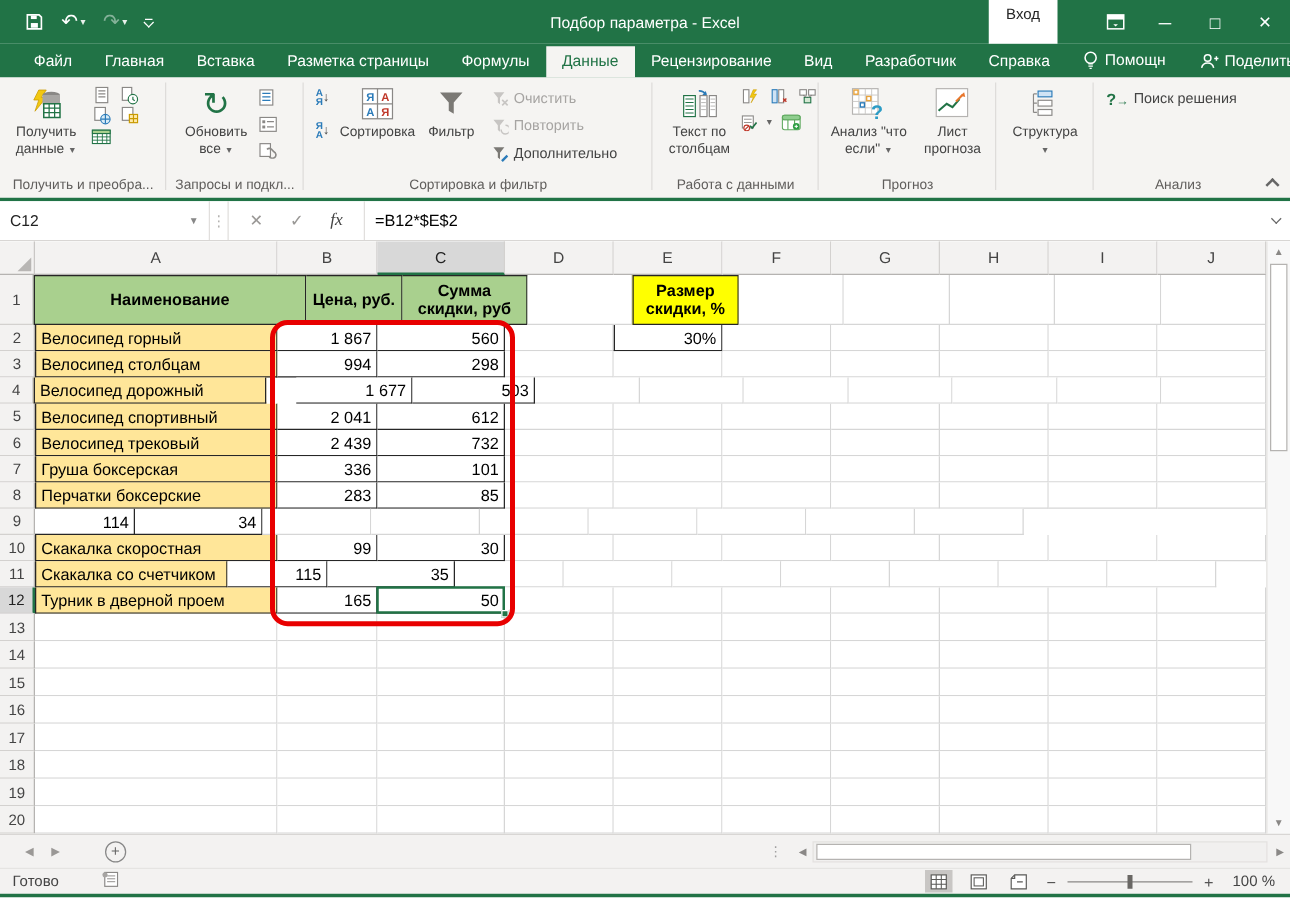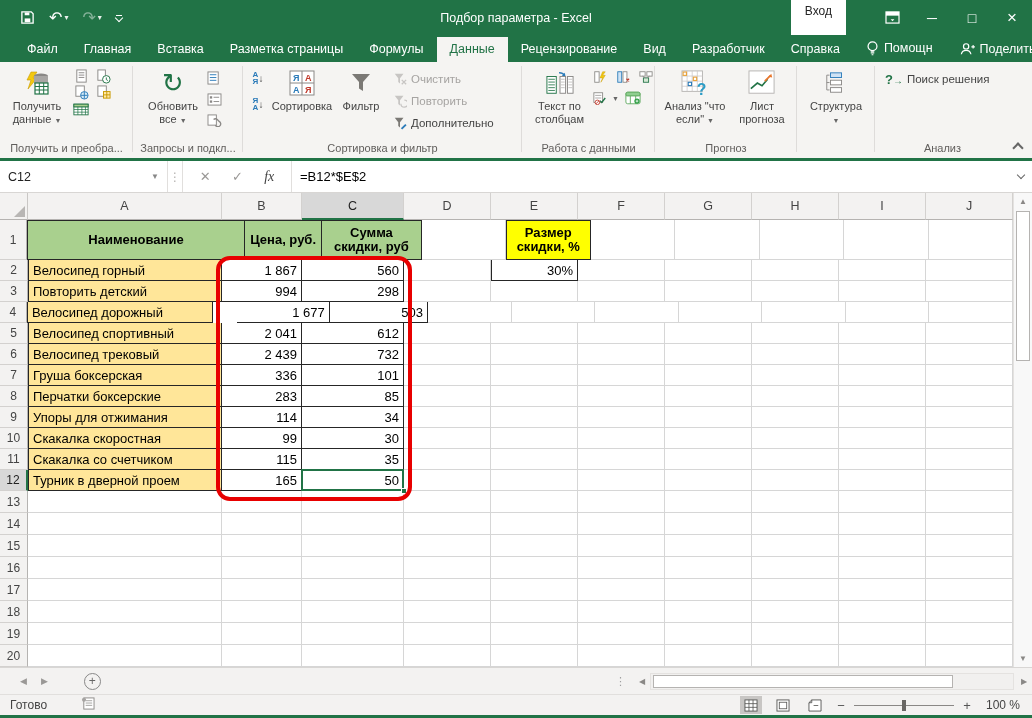--- a/index.html
+++ b/index.html
@@ -572,21 +572,21 @@
           </div>
           <div class="cell" style="width: 87px;"></div>
           <div class="cell" style="width: 87px;"></div>
           <div class="cell" style="width: 87px;"></div>
           <div class="cell" style="width: 87px;"></div>
           <div class="cell" style="width: 87px;"></div>
         </div>
         <div class="grow" style="height: 21px;">
           <div class="rowhdr">3</div>
           <div class="cell txt fill-yellow bk-l bk-r bk-b" style="width: 194px;">
-            <span>Повторить детский</span>
+            <span>Велосипед столбцам</span>
           </div>
           <div class="cell num bk-r bk-b" style="width: 80px;">
             <span>994</span>
           </div>
           <div class="cell num bk-r bk-b" style="width: 102px;">
             <span>298</span>
           </div>
           <div class="cell" style="width: 87px;"></div>
           <div class="cell" style="width: 87px;"></div>
           <div class="cell" style="width: 87px;"></div>
@@ -685,23 +685,20 @@
           <div class="cell" style="width: 87px;"></div>
           <div class="cell" style="width: 87px;"></div>
           <div class="cell" style="width: 87px;"></div>
           <div class="cell" style="width: 87px;"></div>
           <div class="cell" style="width: 87px;"></div>
           <div class="cell" style="width: 87px;"></div>
           <div class="cell" style="width: 87px;"></div>
         </div>
         <div class="grow" style="height: 21px;">
           <div class="rowhdr">9</div>
-          <div class="cell txt fill-yellow bk-l bk-r bk-b" style="width: 194px;">
-            <span>Упоры для отжимания</span>
-          </div>
           <div class="cell num bk-r bk-b" style="width: 80px;">
             <span>114</span>
           </div>
           <div class="cell num bk-r bk-b" style="width: 102px;">
             <span>34</span>
           </div>
           <div class="cell" style="width: 87px;"></div>
           <div class="cell" style="width: 87px;"></div>
           <div class="cell" style="width: 87px;"></div>
           <div class="cell" style="width: 87px;"></div>
@@ -723,21 +720,21 @@
           <div class="cell" style="width: 87px;"></div>
           <div class="cell" style="width: 87px;"></div>
           <div class="cell" style="width: 87px;"></div>
           <div class="cell" style="width: 87px;"></div>
           <div class="cell" style="width: 87px;"></div>
           <div class="cell" style="width: 87px;"></div>
           <div class="cell" style="width: 87px;"></div>
         </div>
         <div class="grow" style="height: 21px;">
           <div class="rowhdr">11</div>
-          <div class="cell txt fill-yellow bk-l bk-r bk-b" style="width: 194px;">
+          <div class="cell txt fill-yellow bk-l bk-r bk-b" style="width: 154px;">
             <span>Скакалка со счетчиком</span>
           </div>
           <div class="cell num bk-r bk-b" style="width: 80px;">
             <span>115</span>
           </div>
           <div class="cell num bk-r bk-b" style="width: 102px;">
             <span>35</span>
           </div>
           <div class="cell" style="width: 87px;"></div>
           <div class="cell" style="width: 87px;"></div>

